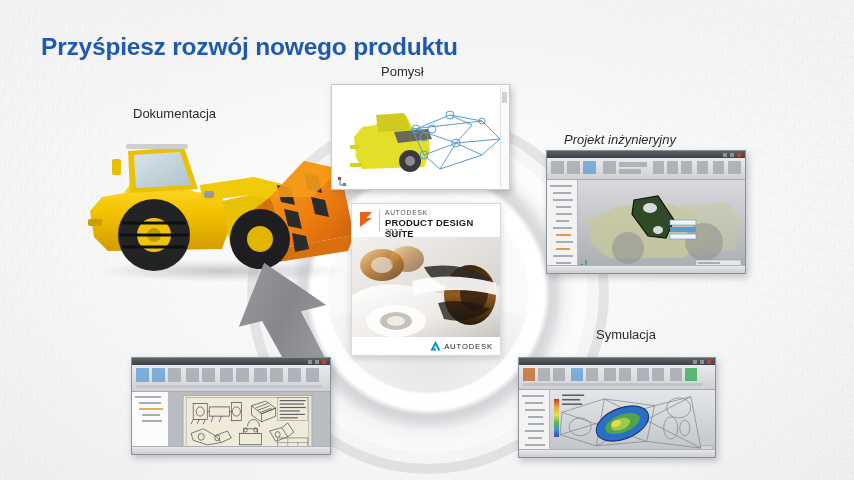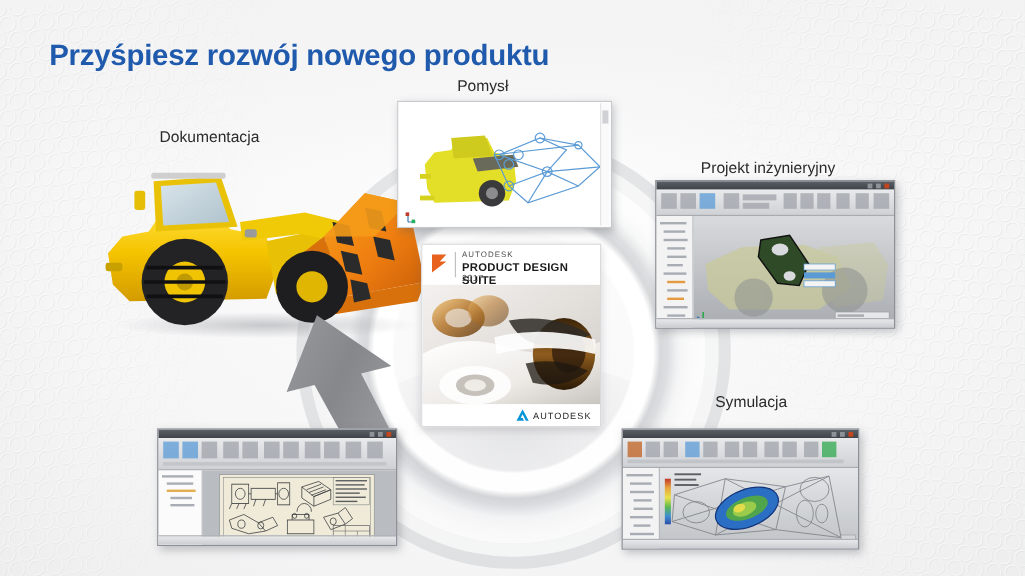--- a/index.html
+++ b/index.html
@@ -305,21 +305,21 @@
         <svg class="a" viewBox="0 0 11 10">
           <path d="M5.5 0 L10.6 9.6 L8.2 9.6 L5.5 4.3 L3.9 7.4 L5.6 7.4 L6.6 9.6 L0.4 9.6 Z" fill="#0696D7"></path>
         </svg>
         <span class="w">AUTODESK</span>
       </div>
     </div>
   </div>
 
   <div class="lbl" style="left:133px;top:104px;">Dokumentacja</div>
 
-  <div class="lbl" style="left:584px;top:130px;">Projekt inżynieryjny</div>
+  <div class="lbl" style="left:564px;top:130px;font-style:italic;">Projekt inżynieryjny</div>
   <div id="win-eng" class="win">
     <div class="tbar">
       <span class="tbtn" style="right:4px"></span>
       <span class="tbtn" style="right:11px;background:#8d9198"></span>
       <span class="tbtn" style="right:18px;background:#8d9198"></span>
     </div>
     <div class="ribbon">
       <i style="left:4px;top:3px;width:13px;height:13px"></i>
       <i style="left:20px;top:3px;width:13px;height:13px"></i>
       <i style="left:36px;top:3px;width:13px;height:13px;background:#5b9bd5"></i>

